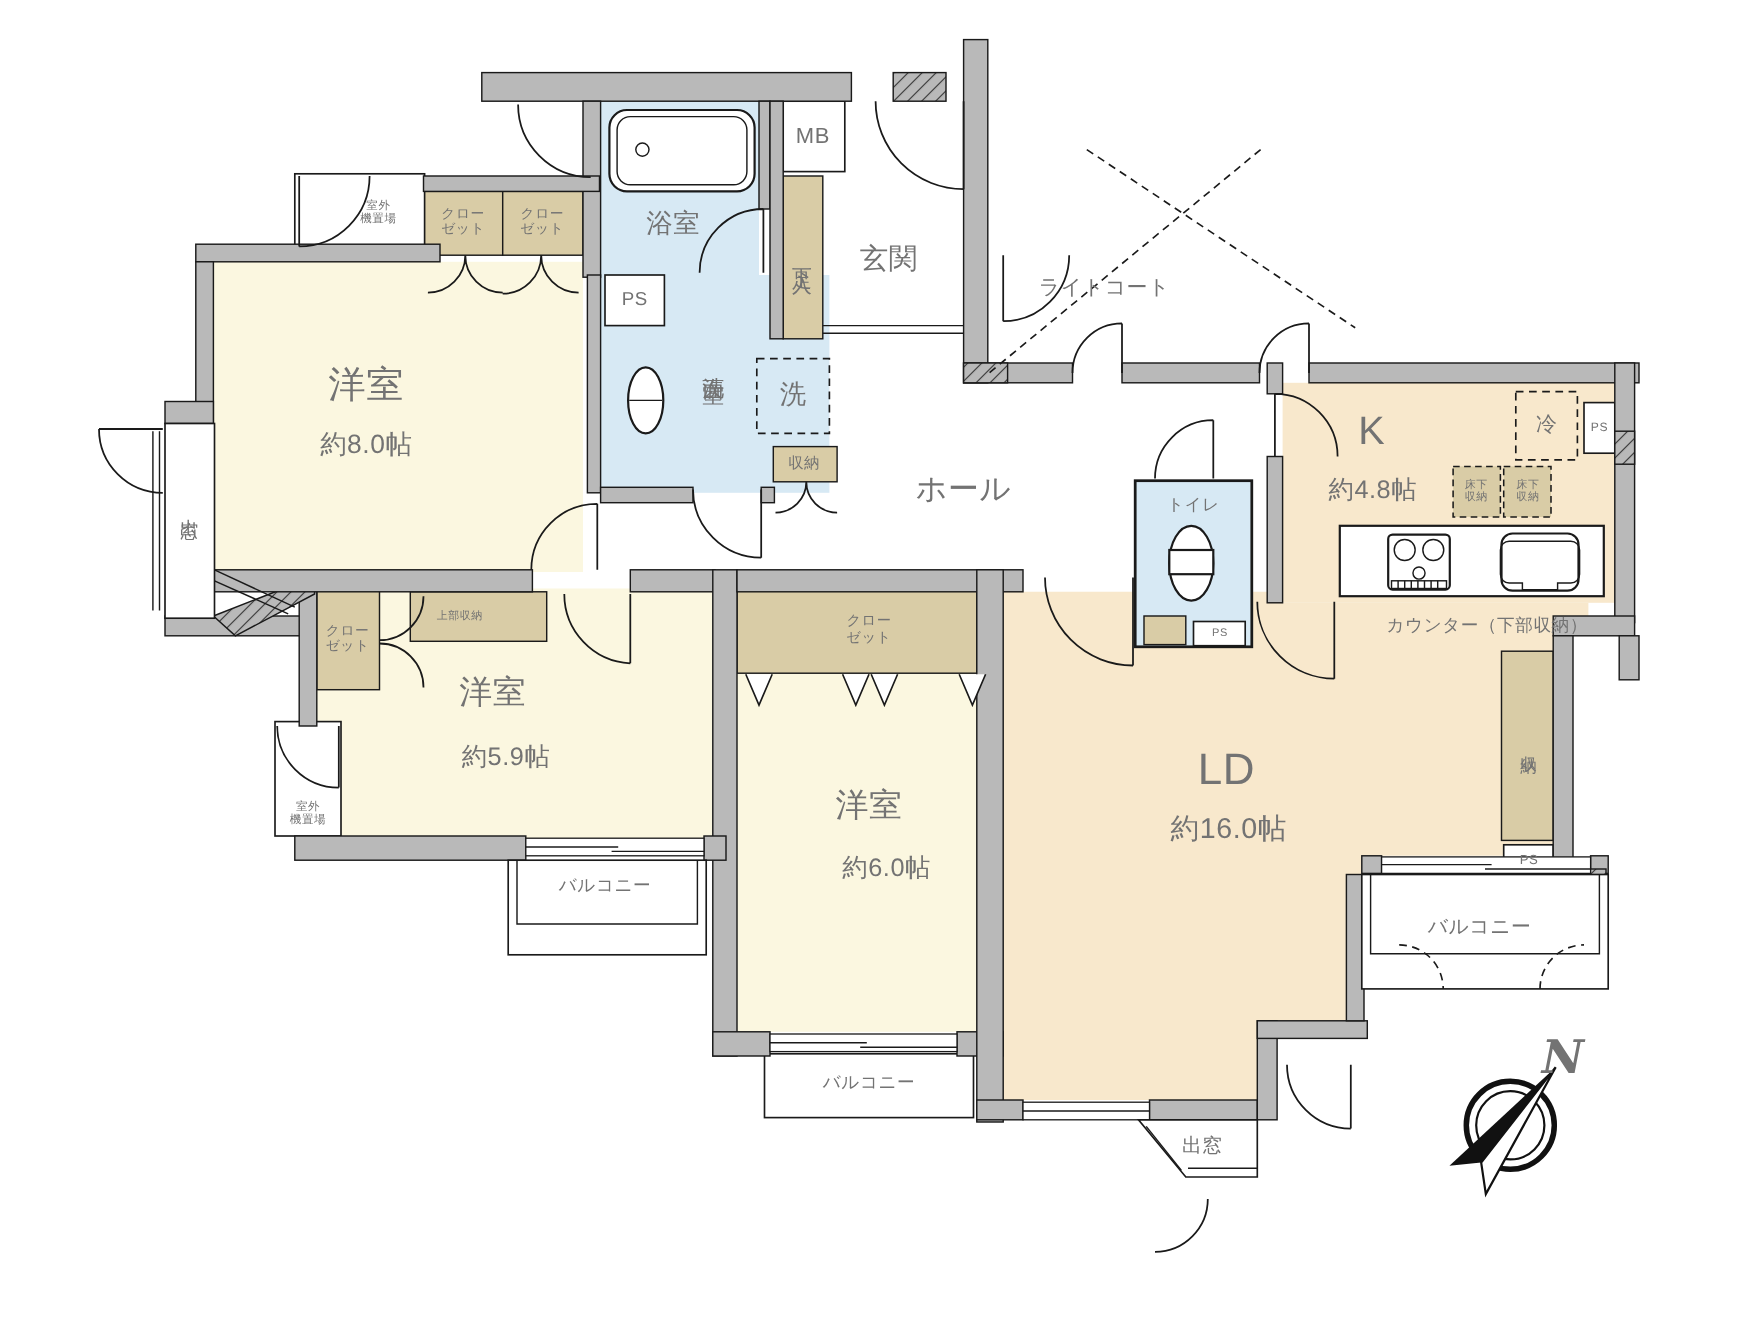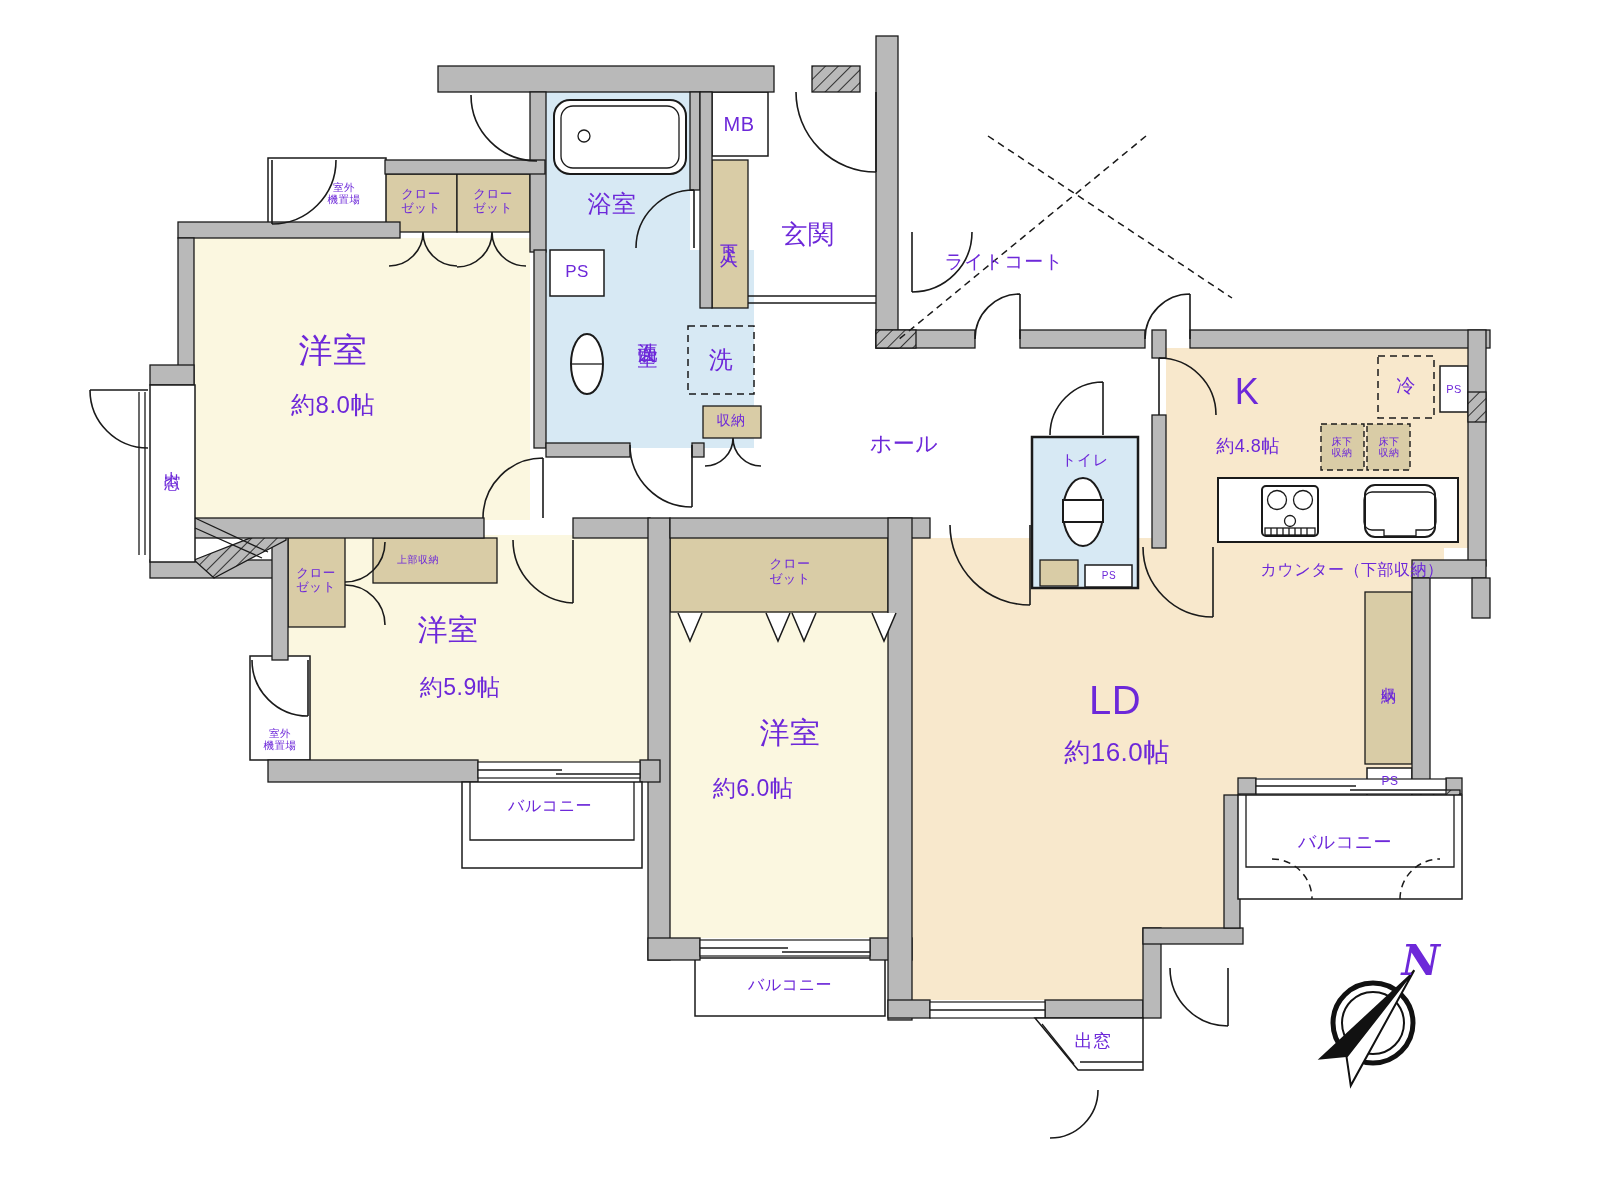--- a/index.html
+++ b/index.html
@@ -1,19 +1,19 @@
 <!DOCTYPE html>
 <html><head>
 <meta charset="utf-8">
 <style>
   html,body{margin:0;padding:0;background:#fff;}
   #stage{position:relative;width:1600px;height:1200px;background:#fff;overflow:hidden;
          font-family:"Liberation Sans","DejaVu Sans",sans-serif;}
   #plan-svg{position:absolute;left:0;top:0;}
-  .lbl{position:absolute;transform:translate(-50%,-50%);color:#6d28d9;text-align:center;
+  .lbl{position:absolute;transform:translate(-50%,-50%);color:#737373;text-align:center;
        white-space:pre-line;line-height:1.12;letter-spacing:.5px;}
   .v{writing-mode:vertical-rl;text-orientation:upright;letter-spacing:2px;line-height:1;}
   .north{font-family:"DejaVu Serif","Liberation Serif",serif;font-style:italic;font-weight:bold;}
   
   .w{fill:#b9b9b9;stroke:#1a1a1a;stroke-width:1.3;}
   .hz{fill:url(#diag);stroke:#1a1a1a;stroke-width:1.3;}
   .door{fill:none;stroke:#1a1a1a;stroke-width:1.6;}
   .thin{fill:none;stroke:#1a1a1a;stroke-width:1.3;}
   .box{fill:#ffffff;stroke:#1a1a1a;stroke-width:1.5;}
   .tan{fill:#d9cca6;stroke:#1a1a1a;stroke-width:1.3;}
@@ -246,33 +246,33 @@
       <polygon points="1373,956 1394,1086 1373,1066" fill="#fff" stroke="#111" stroke-width="2"></polygon>
     </g>
   </g>
 </svg>
 
 <div class="lbl" style="left:333px;top:350px;font-size:34px">洋室</div>
 <div class="lbl" style="left:333px;top:405px;font-size:24px">約8.0帖</div>
 <div class="lbl" style="left:448px;top:630px;font-size:30px">洋室</div>
 <div class="lbl" style="left:460px;top:688px;font-size:23px">約5.9帖</div>
 <div class="lbl" style="left:790px;top:733px;font-size:30px">洋室</div>
-<div class="lbl" style="left:753px;top:789px;font-size:23px">約6.0帖</div>
+<div class="lbl" style="left:806px;top:789px;font-size:23px">約6.0帖</div>
 <div class="lbl" style="left:1115px;top:700px;font-size:40px">LD</div>
 <div class="lbl" style="left:1117px;top:753px;font-size:26px">約16.0帖</div>
 <div class="lbl" style="left:1247px;top:392px;font-size:36px">K</div>
-<div class="lbl" style="left:1248px;top:446px;font-size:18px">約4.8帖</div>
+<div class="lbl" style="left:1248px;top:446px;font-size:23px">約4.8帖</div>
 <div class="lbl" style="left:612px;top:204px;font-size:24px">浴室</div>
 <div class="lbl v" style="left:648px;top:330px;font-size:20px">洗面室</div>
 <div class="lbl" style="left:721px;top:360px;font-size:24px">洗</div>
 <div class="lbl v" style="left:729px;top:233px;font-size:18px">下足入</div>
 <div class="lbl" style="left:808px;top:235px;font-size:26px">玄関</div>
 <div class="lbl" style="left:739px;top:124px;font-size:20px">MB</div>
 <div class="lbl" style="left:1004px;top:262px;font-size:19px">ライトコート</div>
-<div class="lbl" style="left:904px;top:444px;font-size:22px">ホール</div>
+<div class="lbl" style="left:876px;top:444px;font-size:28px">ホール</div>
 <div class="lbl" style="left:1085px;top:460px;font-size:15px">トイレ</div>
 <div class="lbl" style="left:1352px;top:570px;font-size:16px">カウンター（下部収納）</div>
 <div class="lbl" style="left:1406px;top:386px;font-size:19px">冷</div>
 <div class="lbl" style="left:1342px;top:447px;font-size:10px">床下
 収納</div>
 <div class="lbl" style="left:1389px;top:447px;font-size:10px">床下
 収納</div>
 <div class="lbl" style="left:577px;top:272px;font-size:17px">PS</div>
 <div class="lbl" style="left:1109px;top:576px;font-size:10px">PS</div>
 <div class="lbl" style="left:1454px;top:389px;font-size:11px">PS</div>

